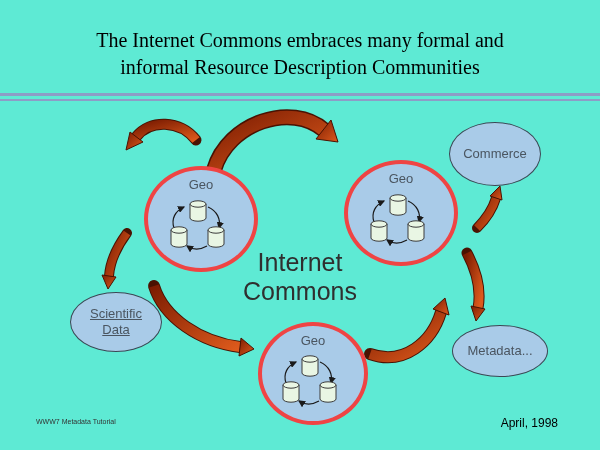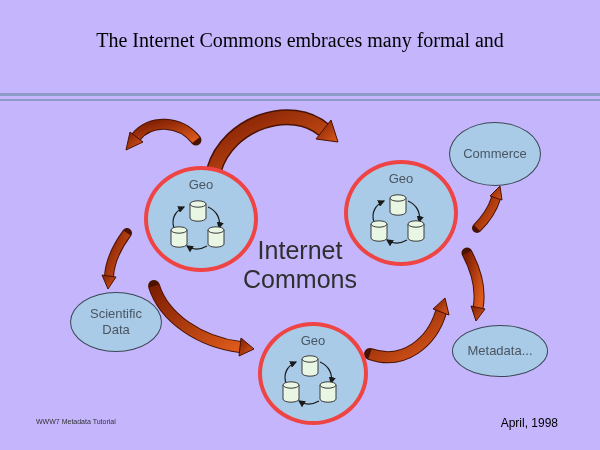--- a/index.html
+++ b/index.html
@@ -1,47 +1,47 @@
 <!DOCTYPE html>
 <html style="--ellipse-fill: #a9cbe8; --arrow-red: #c03a14; --cylinder-fill: #e9f6e4; --divider-line: #8d9cc6;"><head>
 <meta charset="utf-8">
 <style>
   html,body{margin:0;padding:0;background:#fff;}
-  .slide{position:relative;width:600px;height:450px;background:#c4b5fd;overflow:hidden;
+  .slide{position:relative;width:600px;height:450px;background:#5eead4;overflow:hidden;
          font-family:"Liberation Sans",sans-serif;}
   .layer{position:absolute;left:0;top:0;width:600px;height:450px;}
   .clusters-layer{pointer-events:none;}
 
   .title{position:absolute;top:27px;left:0;width:600px;text-align:center;
          font-family:"Liberation Serif",serif;font-size:20px;line-height:1.35;color:#000;}
 
   .divider{position:absolute;left:0;top:93px;width:600px;height:3px;
            border-top:3px solid var(--divider-line,#8d9cc6);
            border-bottom:2px solid var(--divider-line,#8d9cc6);}
 
   .ellipse{position:absolute;background:var(--ellipse-fill,#a9cbe8);
            border:1px solid #3b4754;border-radius:50%;
            display:flex;align-items:center;justify-content:center;text-align:center;
            font-size:13px;line-height:1.25;color:#4a5560;}
   .e-home{left:36px;top:142px;width:82px;height:50px;}
   .e-home .lbl{width:58px;}
   .e-commerce{left:449px;top:122px;width:90px;height:62px;text-align:right;}
-  .e-sci{left:70px;top:292px;width:90px;height:58px;}
+  .e-sci{left:70px;top:292px;width:90px;height:58px;text-decoration:underline;}
   .e-sci .lbl{width:66px;}
   .e-what{left:452px;top:325px;width:94px;height:50px;}
 
   .geo-circle{position:absolute;background:var(--ellipse-fill,#a9cbe8);
               border:4px solid #ef4444;border-radius:50%;text-align:center;
               font-size:13px;color:#4a5560;}
   .g-left{left:144px;top:166px;width:106px;height:98px;}
   .g-right{left:344px;top:160px;width:106px;height:98px;}
   .g-bottom{left:258px;top:322px;width:102px;height:95px;}
   .geo-label{padding-top:7px;}
 
-  .center-label{position:absolute;left:225px;top:236px;width:150px;text-align:center;
+  .center-label{position:absolute;left:225px;top:248px;width:150px;text-align:center;
                 font-size:25px;line-height:1.15;color:#2f2f2f;}
 
   .footer-left{position:absolute;left:36px;top:418px;font-size:7px;color:#333;}
   .footer-right{position:absolute;right:42px;top:416px;font-size:12px;color:#000;}
 
   .arrow-under{fill:none;stroke:#4a1202;stroke-linecap:round;}
   .arrow-body{fill:none;stroke:url(#ag);stroke-linecap:butt;}
   .arrow-head{fill:url(#ag);stroke:#4a1202;stroke-width:1;}
 
   .cyl-body,.cyl-top{fill:var(--cylinder-fill,#e9f6e4);stroke:#3a3a3a;stroke-width:1;}
@@ -98,20 +98,21 @@
 
     <g>
       <path class="arrow-under" d="M127,233 C116,248 110,262 109,276" stroke-width="10"></path>
       <path class="arrow-body" d="M127,233 C116,248 110,262 109,276" stroke-width="8"></path>
       <polygon class="arrow-head" points="108,289 102,275 116,277"></polygon>
     </g>
   </svg>
 
   <div class="title">
     <div>The Internet Commons embraces many formal and</div>
+    <div>informal Resource Description Communities</div>
   </div>
   <div class="divider"></div>
 
   <div class="ellipse e-commerce">
     <span class="lbl">Commerce</span>
   </div>
   <div class="ellipse e-sci">
     <span class="lbl">Scientific Data</span>
   </div>
   <div class="ellipse e-what">

